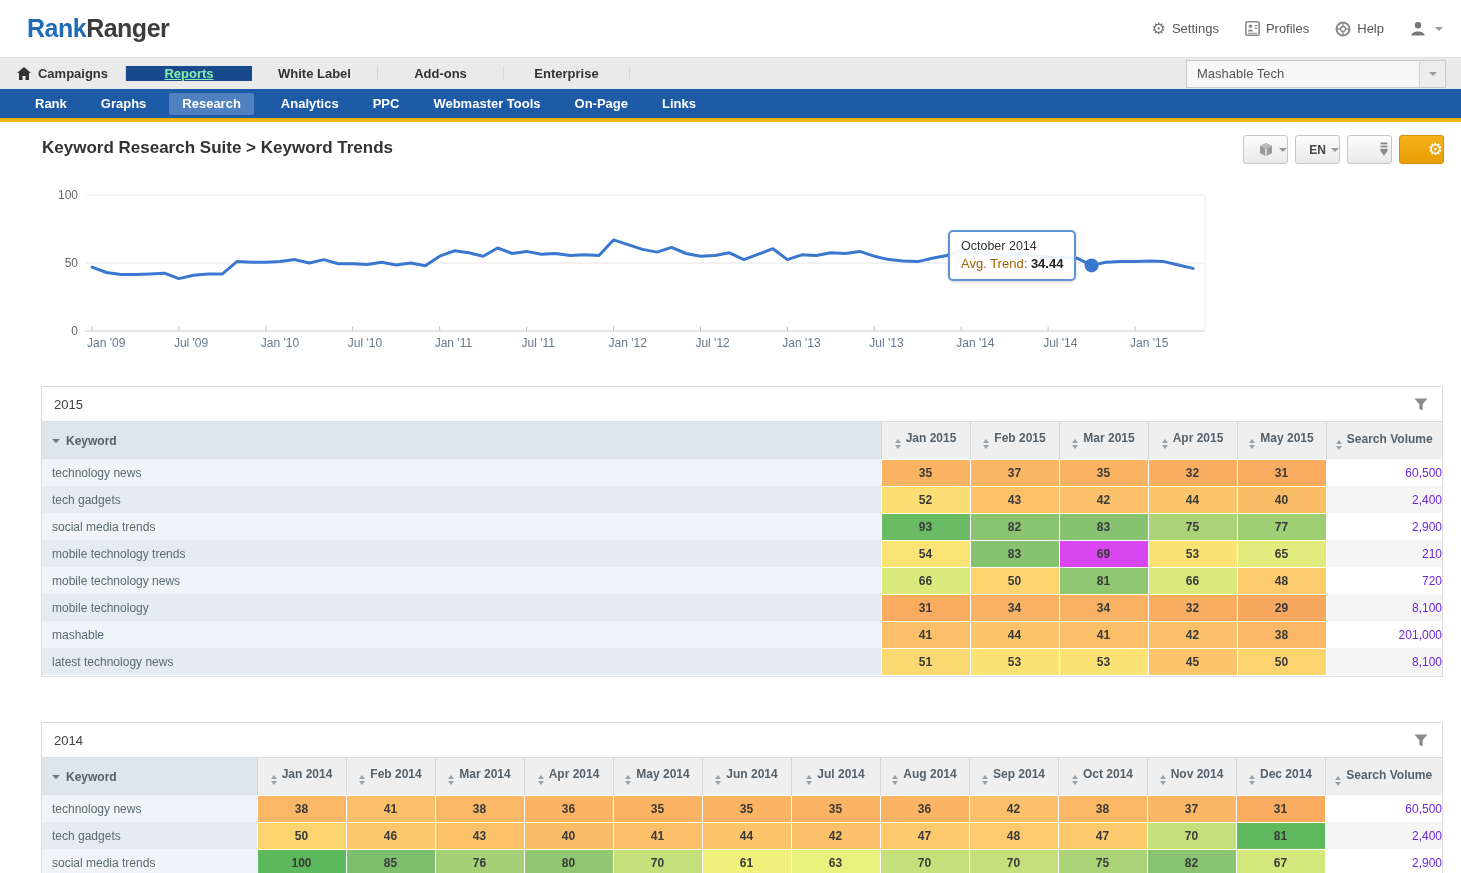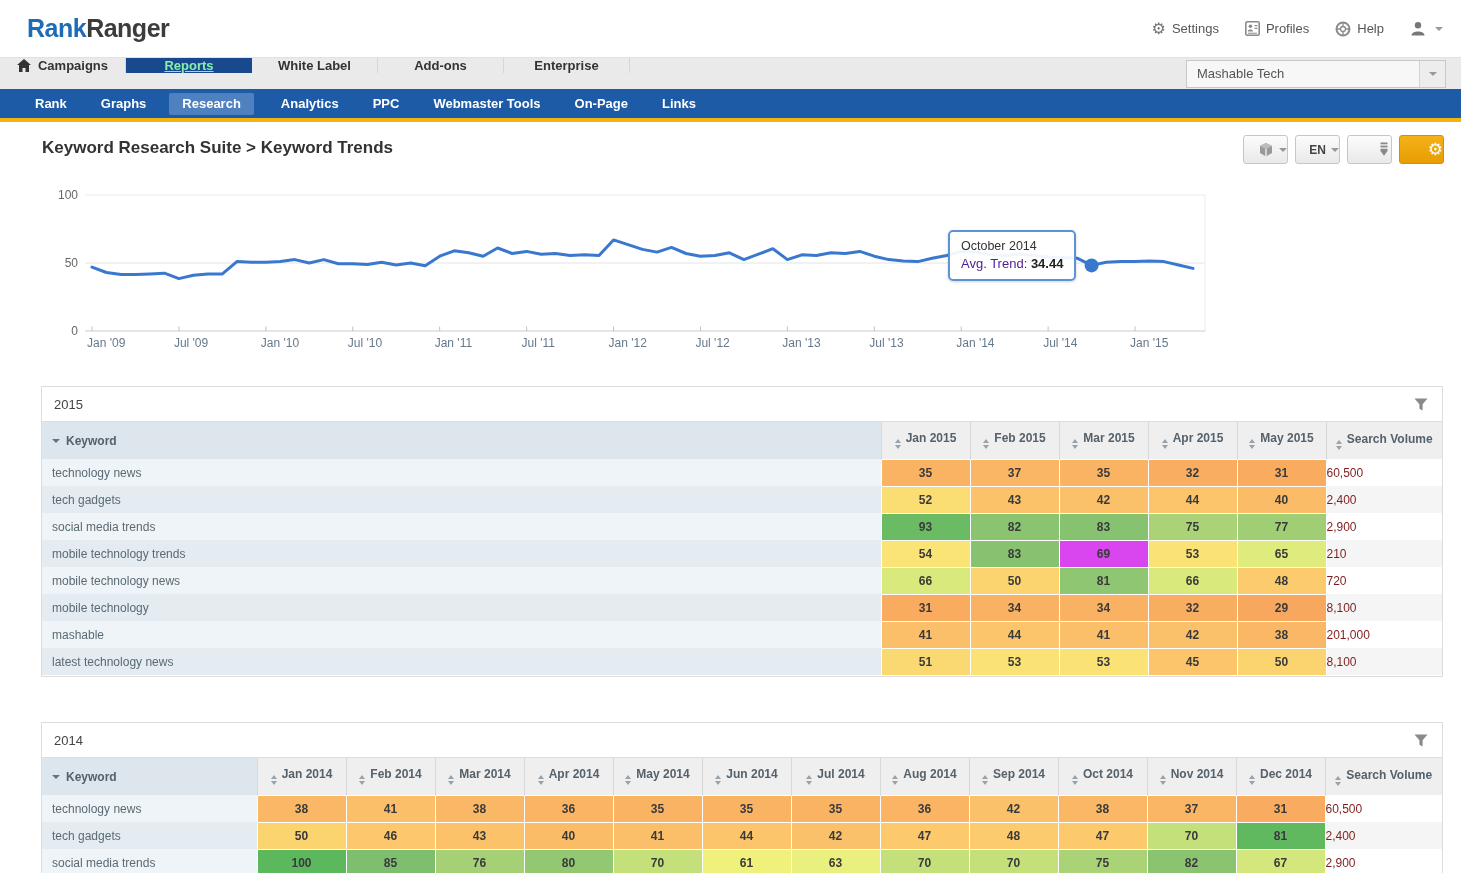--- a/index.html
+++ b/index.html
@@ -10,21 +10,21 @@
   .top-header { height:57px; background:#fff; display:flex; align-items:center; padding:0 18px 0 27px; }
   .logo { font-size:25px; font-weight:bold; letter-spacing:-0.5px; cursor:pointer; }
   .logo .l1 { color:#1e6cb5; }
   .logo .l2 { color:#3c3c3c; }
   .header-actions { margin-left:auto; display:flex; align-items:center; gap:26px; }
   .h-action { display:flex; align-items:center; gap:6px; font-size:13px; color:#555; cursor:pointer; }
   .h-action svg, .h-action .uni { flex:0 0 auto; }
   .uni { font-size:16px; color:#767676; line-height:1; }
 
   
-  .main-nav { height:32px; background:#eaeaea; display:flex; align-items:flex-start; border-top:1px solid #e2e2e2; }
+  .main-nav { height:32px; background:#eaeaea; display:flex; align-items:center; border-top:1px solid #e2e2e2; }
   .nav-tab { width:126px; display:flex; align-items:center; justify-content:center; gap:7px;
              font-size:13px; font-weight:bold; color:#333; border-right:1px solid #d6d6d6; cursor:pointer; }
   .nav-tab.active { background:#17498c; color:#86efac; border-right:none;text-decoration:underline; }
   .campaign-select { margin-left:auto; margin-right:15px; align-self:center; width:260px; height:28px;
              background:#f7f7f7; border:1px solid #c9c9c9; display:flex; align-items:center; cursor:pointer; }
   .campaign-select .val { flex:1; padding-left:10px; font-size:13px; color:#555; }
   .caret { display:inline-block; width:0; height:0; border-left:4px solid transparent; border-right:4px solid transparent; border-top:4px solid #999; }
   .select-caret-box { width:26px; height:26px; border-left:1px solid #d3d3d3; display:flex; align-items:center; justify-content:center; background:#ededed; }
 
   
@@ -43,37 +43,37 @@
   .tb-btn span.lang { font-size:12px; font-weight:bold; color:#444; }
   .tb-btn.orange { background:linear-gradient(#f4b11a,#e89d03); border-color:#d29200; }
   .tb-btn.orange .uni { color:#fff; font-size:17px; }
 
   
   .chart-wrap { position:absolute; left:0; top:64px; width:1250px; height:180px; }
   .chart-tooltip { position:absolute; left:948px; top:44px; background:rgba(255,255,255,0.93);
             border:2px solid #5b93d6; border-radius:5px; padding:7px 11px 8px; box-shadow:0 1px 3px rgba(0,0,0,0.18); z-index:5; }
   .tt-title { font-size:12.5px; color:#333; margin-bottom:3px; }
   .tt-line { font-size:13px; }
-  .tt-label { color:#4c1d95; }
+  .tt-label { color:#a16207; }
   .tt-line b { color:#222; }
 
   
   .table-block { position:absolute; left:41px; width:1402px; border:1px solid #ddd; background:#fff; }
   .tbl-title { height:35px; border-bottom:1px solid #ddd; display:flex; align-items:center; padding:0 14px 0 12px; font-size:13px; color:#444; }
   .funnel { margin-left:auto; cursor:pointer; display:flex; }
   table { width:100%; border-collapse:collapse; table-layout:fixed; }
   th { height:37px; font-size:12px; color:#55616b; font-weight:bold; }
   th.kw { background:#dce6ec; text-align:left; padding-left:10px; }
   th.mo, th.vol { background:#efefef; border-left:1px solid #d8d8d8; text-align:center; }
   td { height:27px; font-size:12px; }
   td.kw { color:#5a6a74; padding-left:10px; }
   tr.odd td.kw { background:#eff4f8; }
   tr.even td.kw { background:#e4ebf1; }
   td.heat { text-align:center; font-weight:bold; color:#3a3a3a; border:1px solid #fff; }
-  td.vol { text-align:left; color:#7f1d1d; border-left:1px solid #ececec;margin-top:28px; }
+  td.vol { text-align:right; color:#6d28d9; border-left:1px solid #ececec;margin-top:28px; }
   tr.odd td.vol { background:#fff; }
   tr.even td.vol { background:#f5f5f5; }
   .sort { display:inline-flex; flex-direction:column; gap:2px; margin-right:5px; vertical-align:-1px; }
   .sort i { width:0; height:0; border-left:3.5px solid transparent; border-right:3.5px solid transparent; }
   .sort .u { border-bottom:4px solid #98a2aa; }
   .sort .d { border-top:4px solid #98a2aa; }
   .dsolo { display:inline-block; width:0; height:0; border-left:4px solid transparent; border-right:4px solid transparent; border-top:4px solid #66747e; margin-right:6px; vertical-align:2px; }
 </style>
 </head>
 <body>

